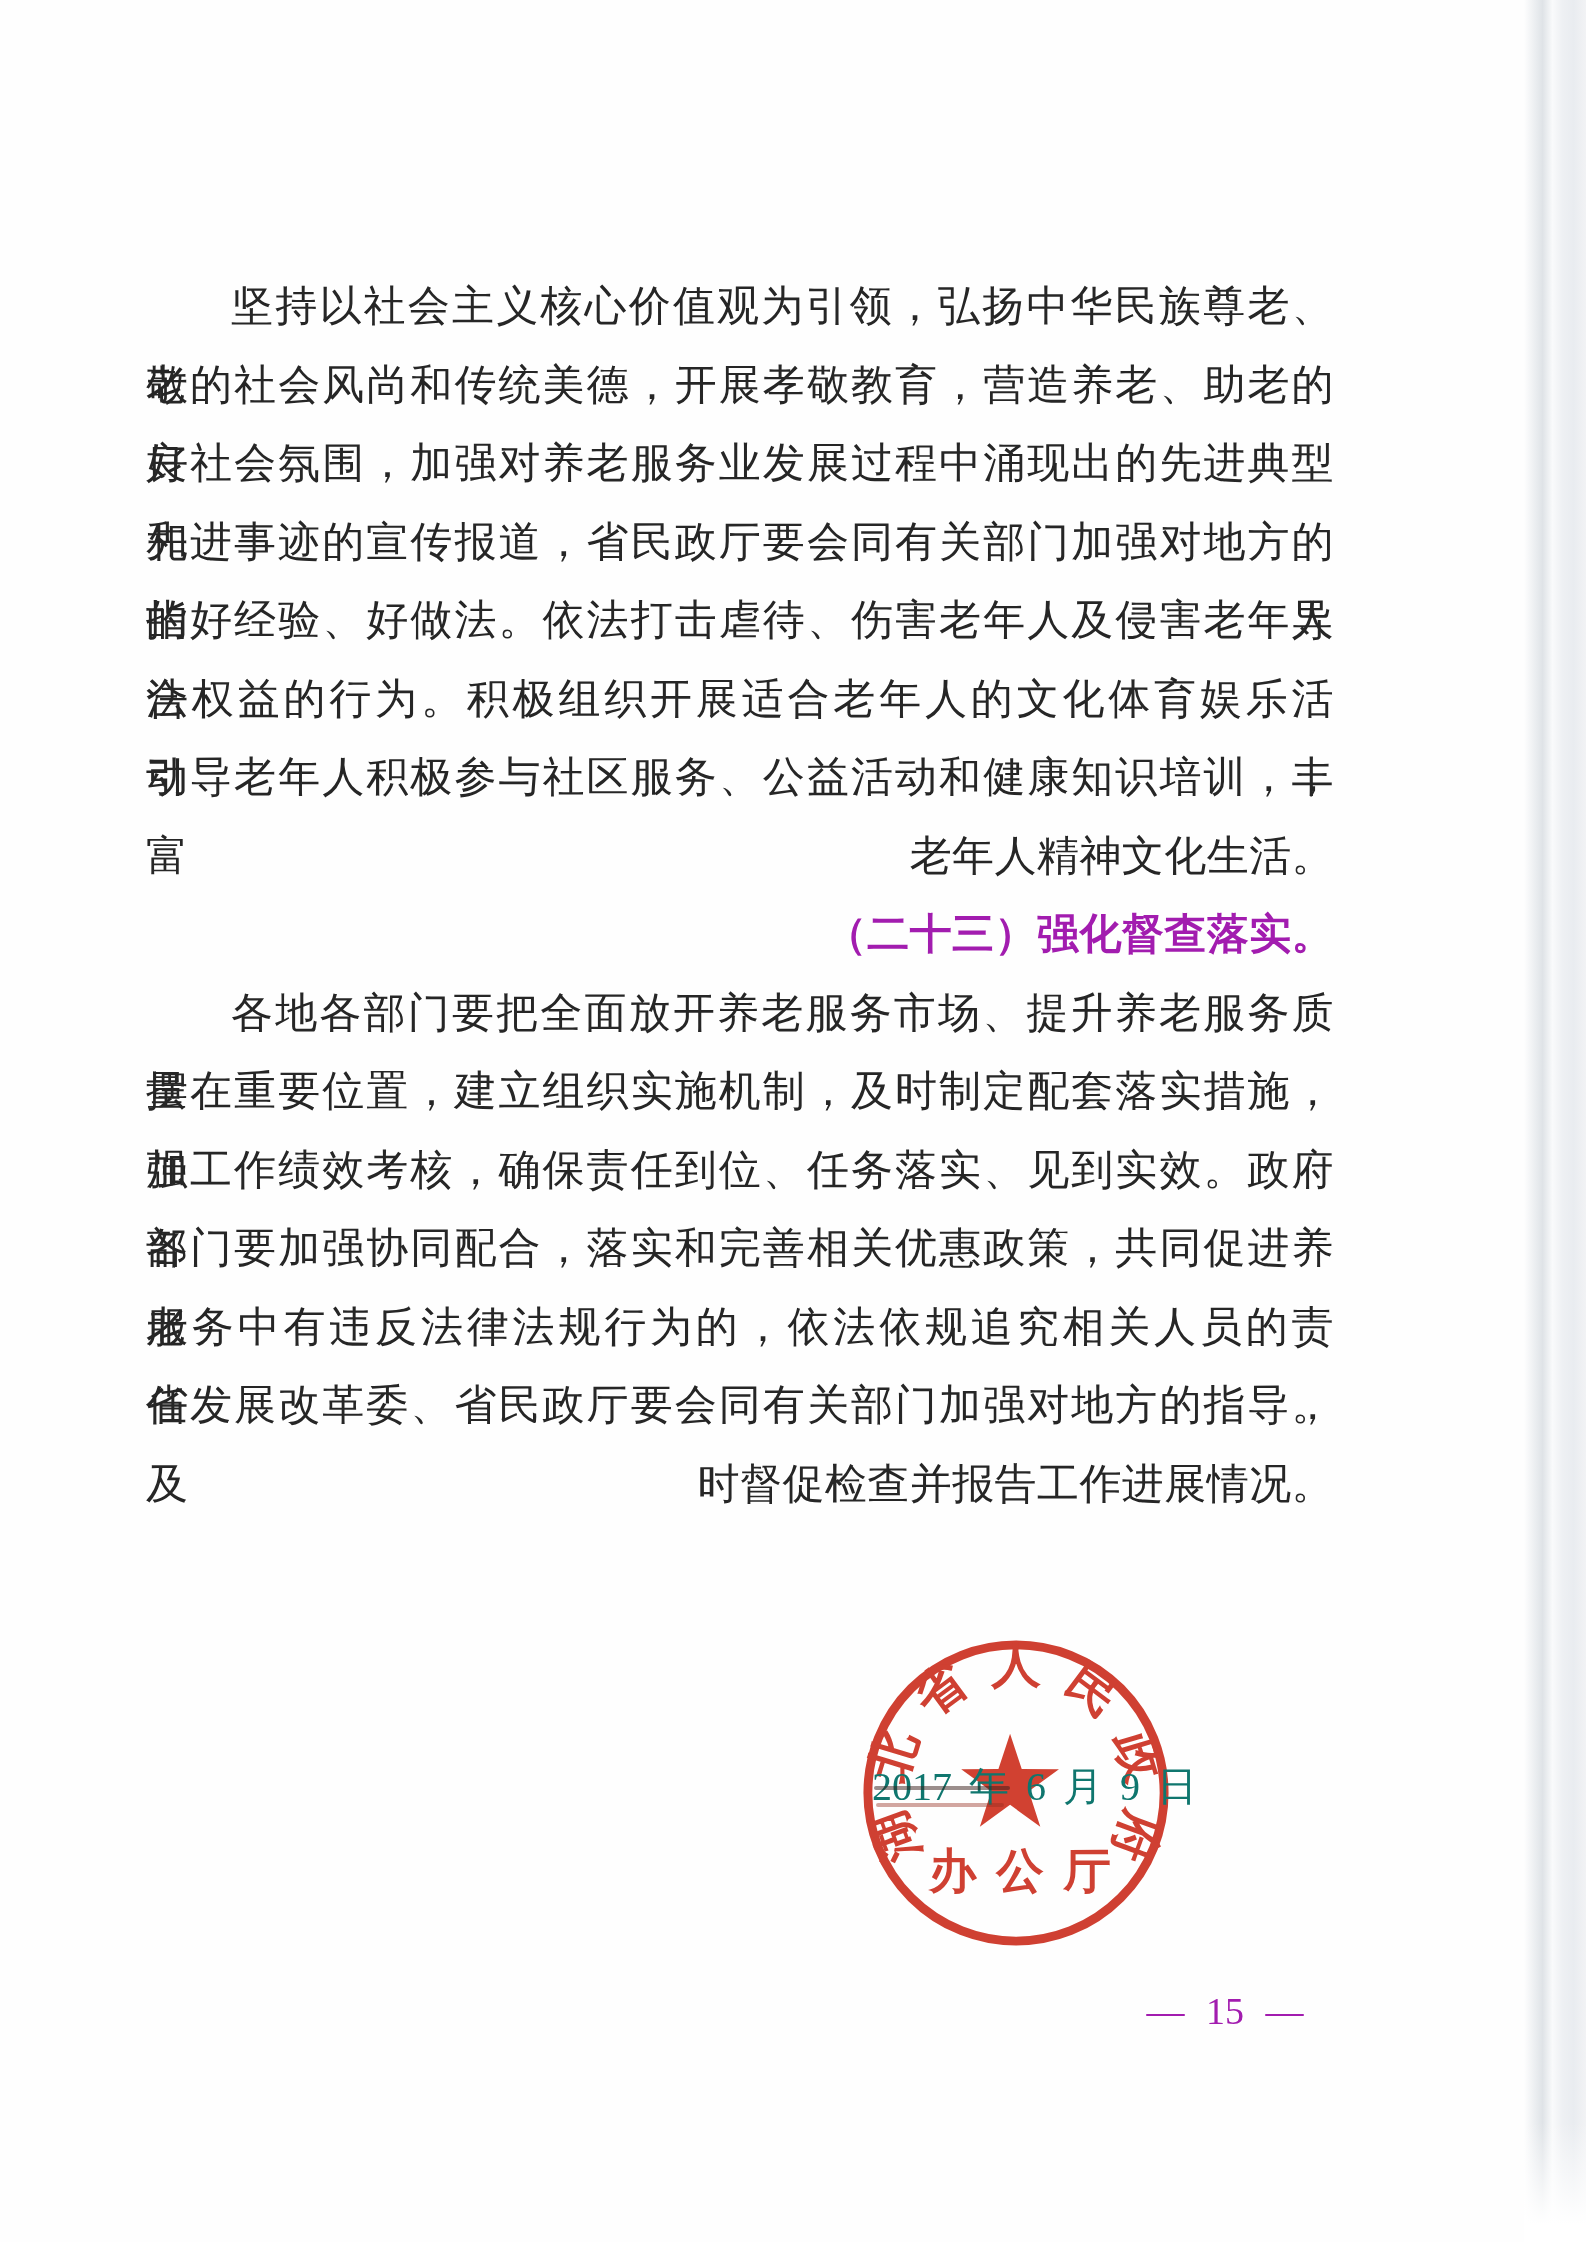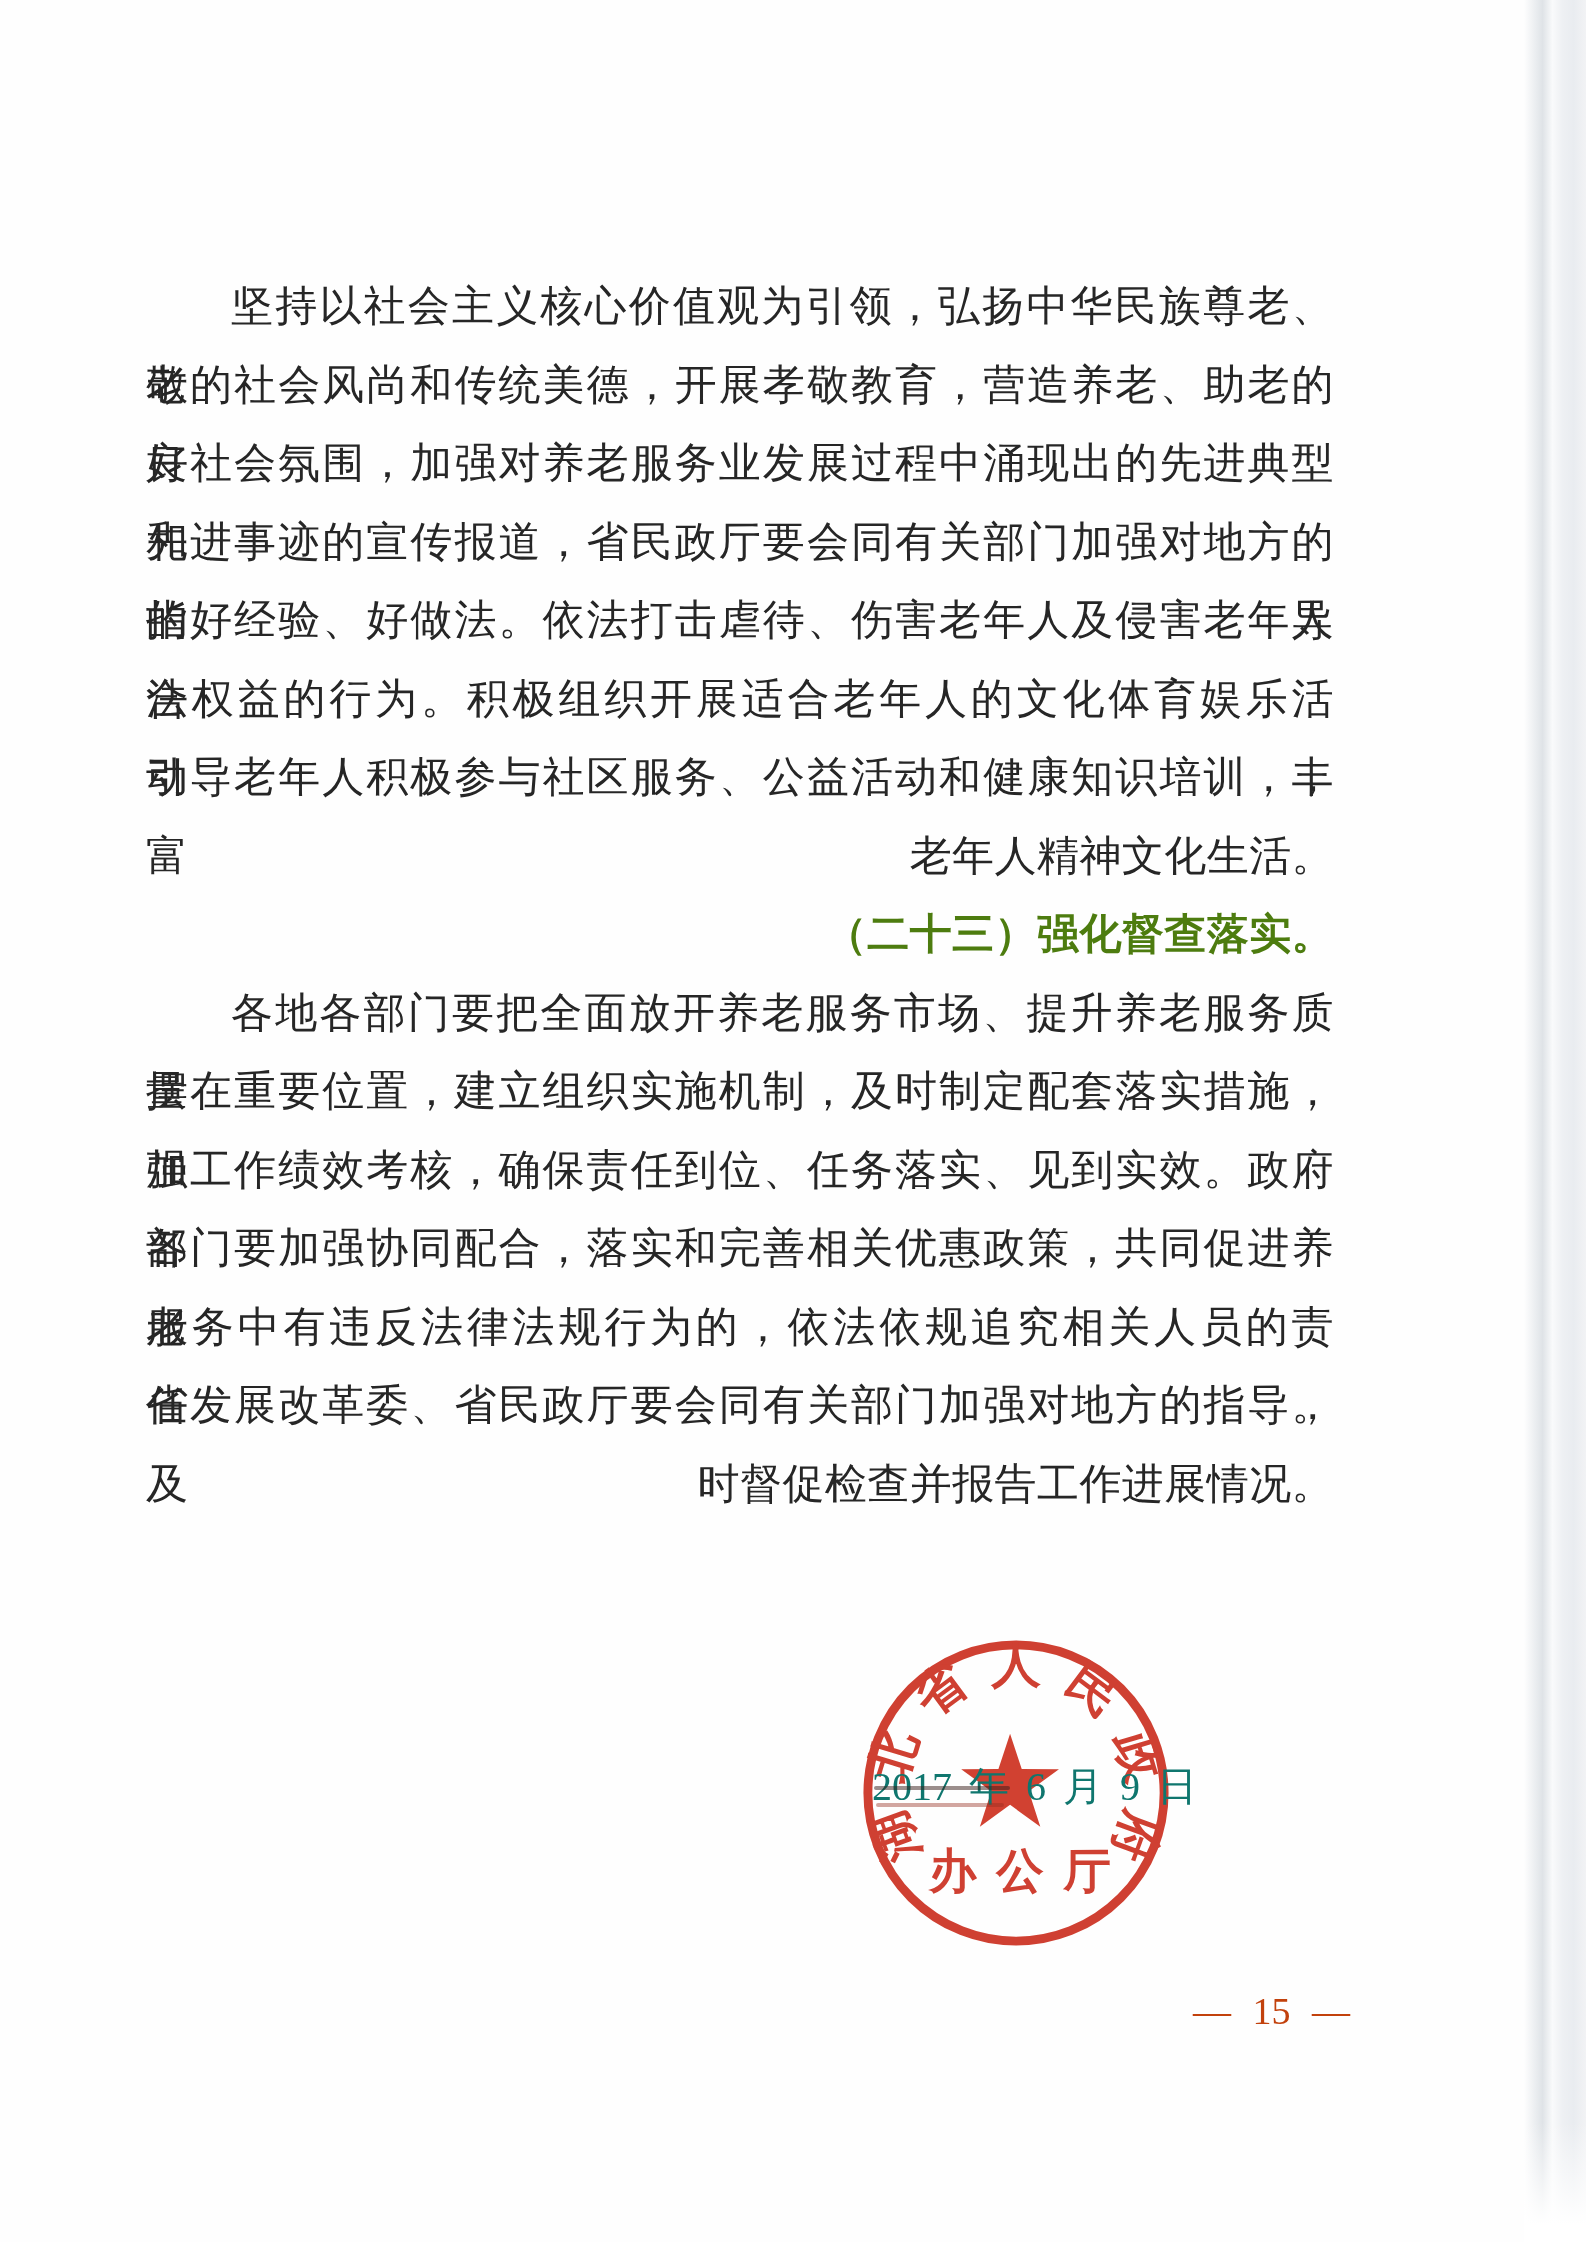--- a/index.html
+++ b/index.html
@@ -15,21 +15,21 @@
     position:absolute;
     left:146px;top:267px;width:1188px;
     font-size:42px;
     line-height:78.5px;
     letter-spacing:0.43px;
     color:#262626;
   }
   .ln{height:78.5px;text-align:right;}
   .just{text-align:justify;text-align-last:justify;}
   .indent{text-indent:85px;}
-  .heading{font-weight:bold;color:#4d7c0f;}
+  .heading{font-weight:bold;color:#a21caf;}
   
   .seal{
     position:absolute;
     left:858px;top:1635px;
     width:316px;height:316px;
     z-index:2;
     opacity:0.94;
   }
   
   .date-line{
@@ -47,23 +47,23 @@
     background:rgba(55,30,26,0.5);z-index:4;border-radius:2px;
   }
   .smear-2{
     position:absolute;left:876px;top:1803px;width:128px;height:4px;
     background:rgba(150,45,32,0.42);z-index:4;border-radius:2px;
   }
   
   .footer{
     position:absolute;
     left:1100px;top:1988px;width:250px;
-    text-align:right;
+    text-align:center;
     font-size:38px;line-height:46px;
-    color:#c2410c;
+    color:#a21caf;
     word-spacing:12px;
     white-space:nowrap;
   }
   
   .edge-strip{
     position:absolute;
     top:0;right:0;width:62px;height:2242px;
     background:linear-gradient(90deg,
       rgba(235,237,240,0) 0%,
       #e9ecef 20%,

